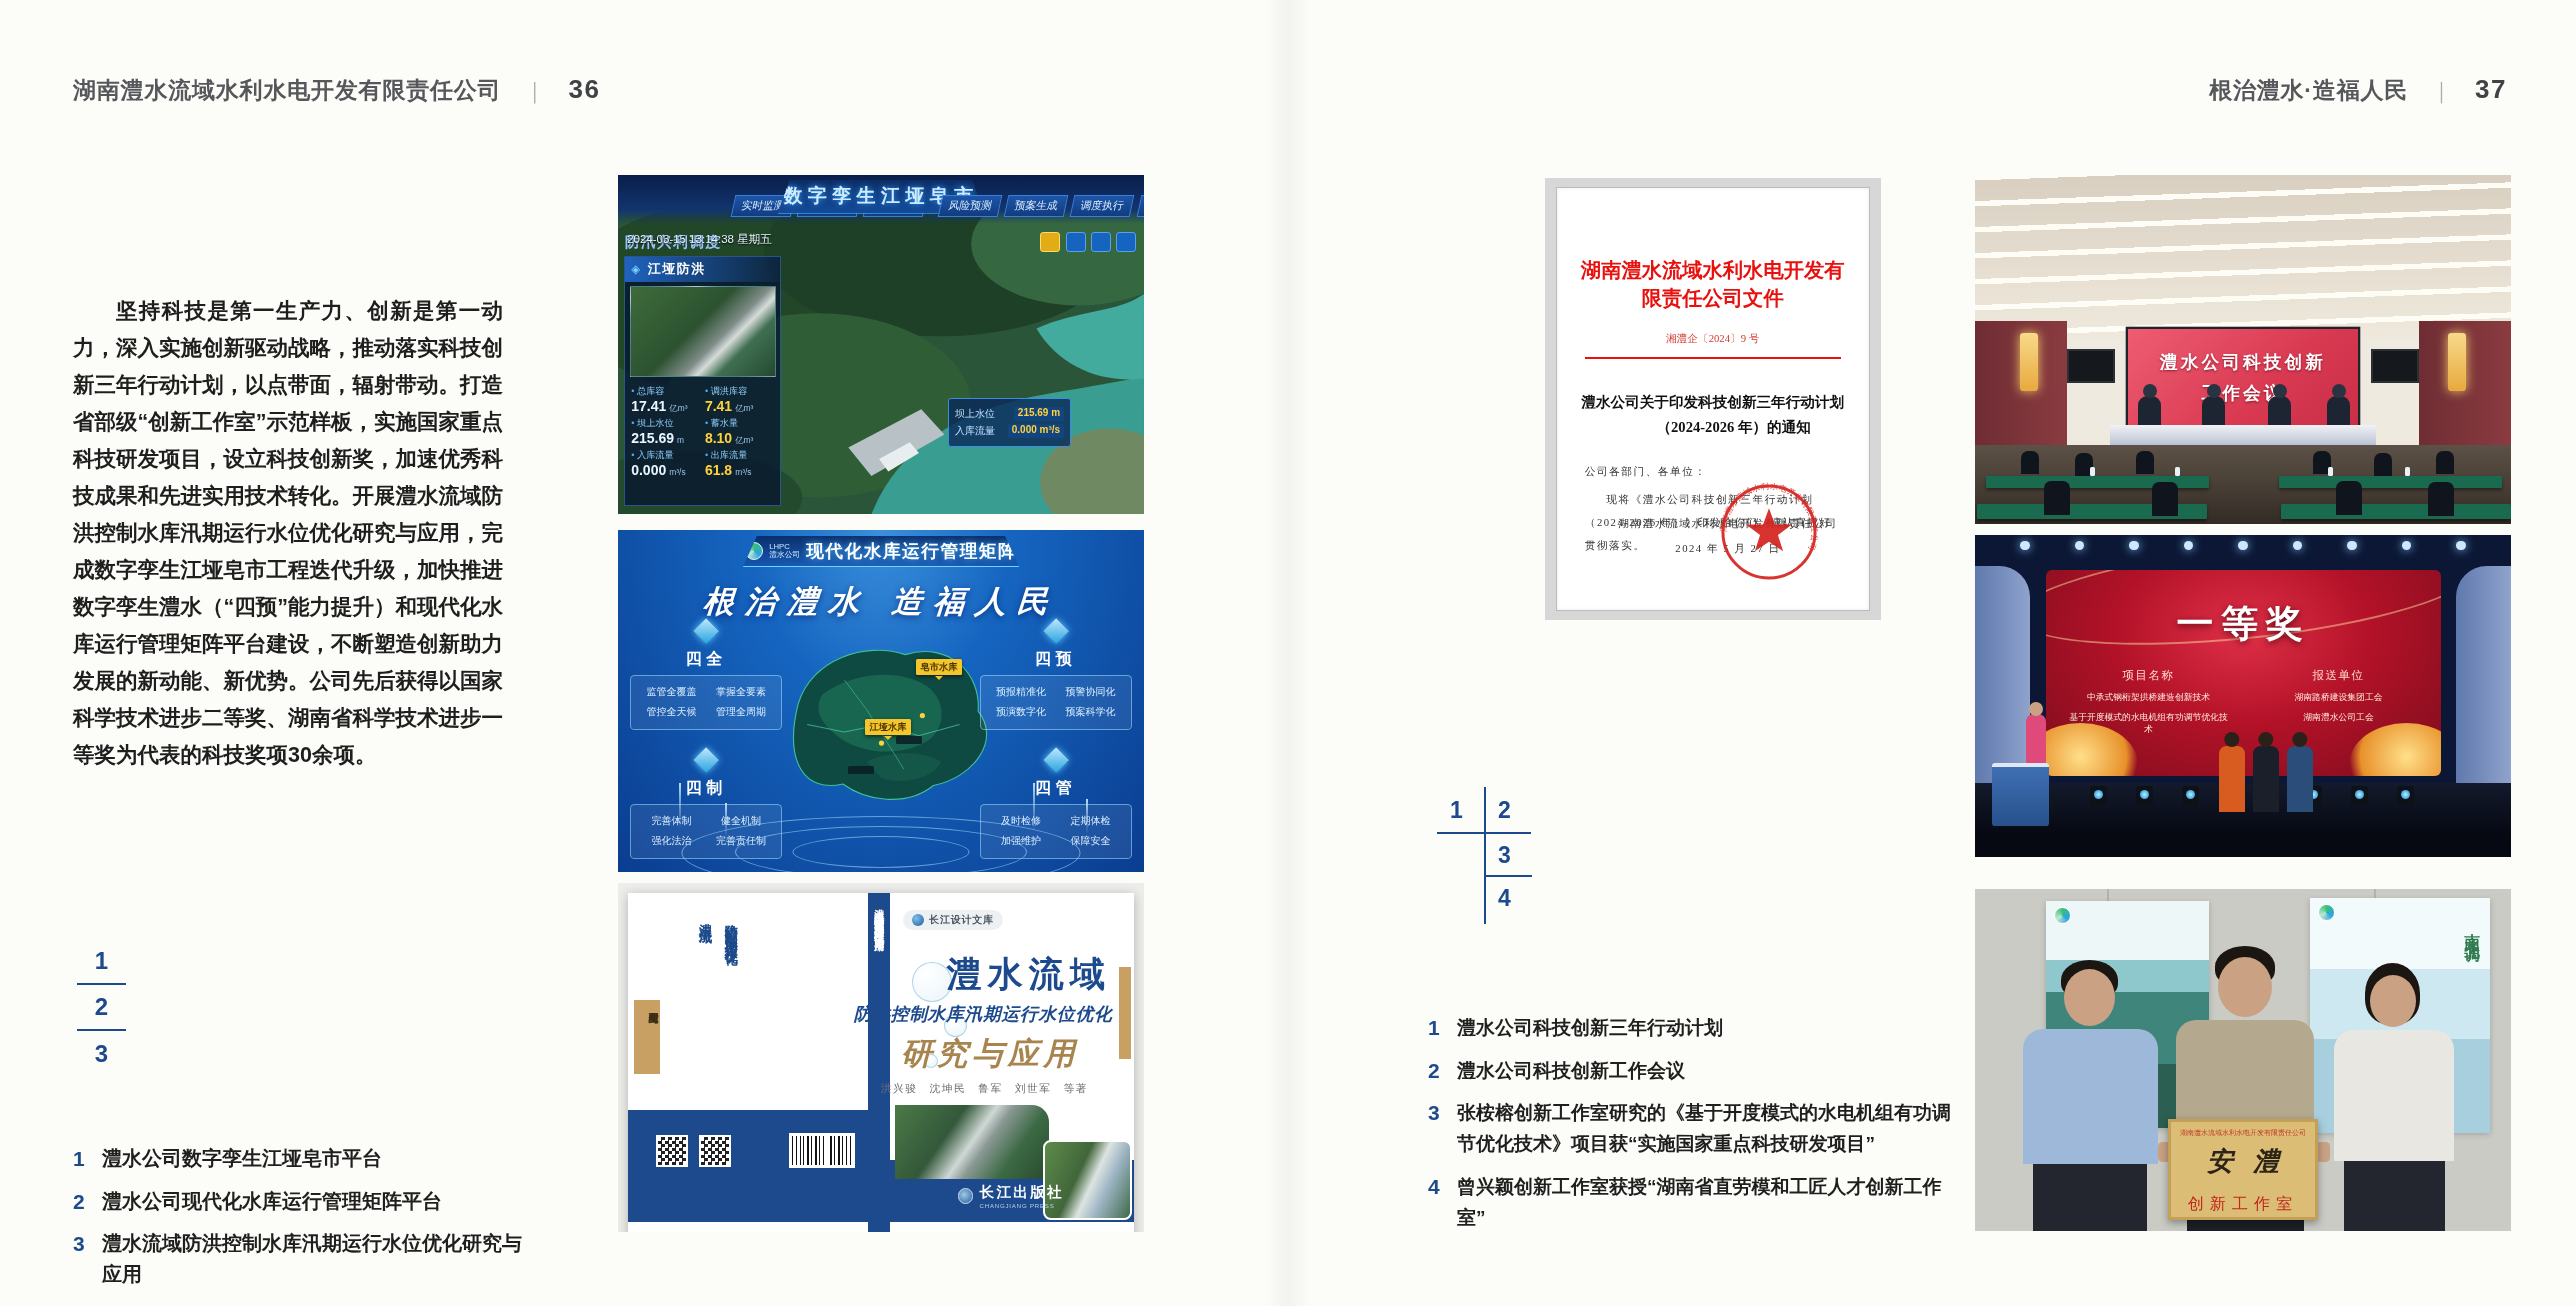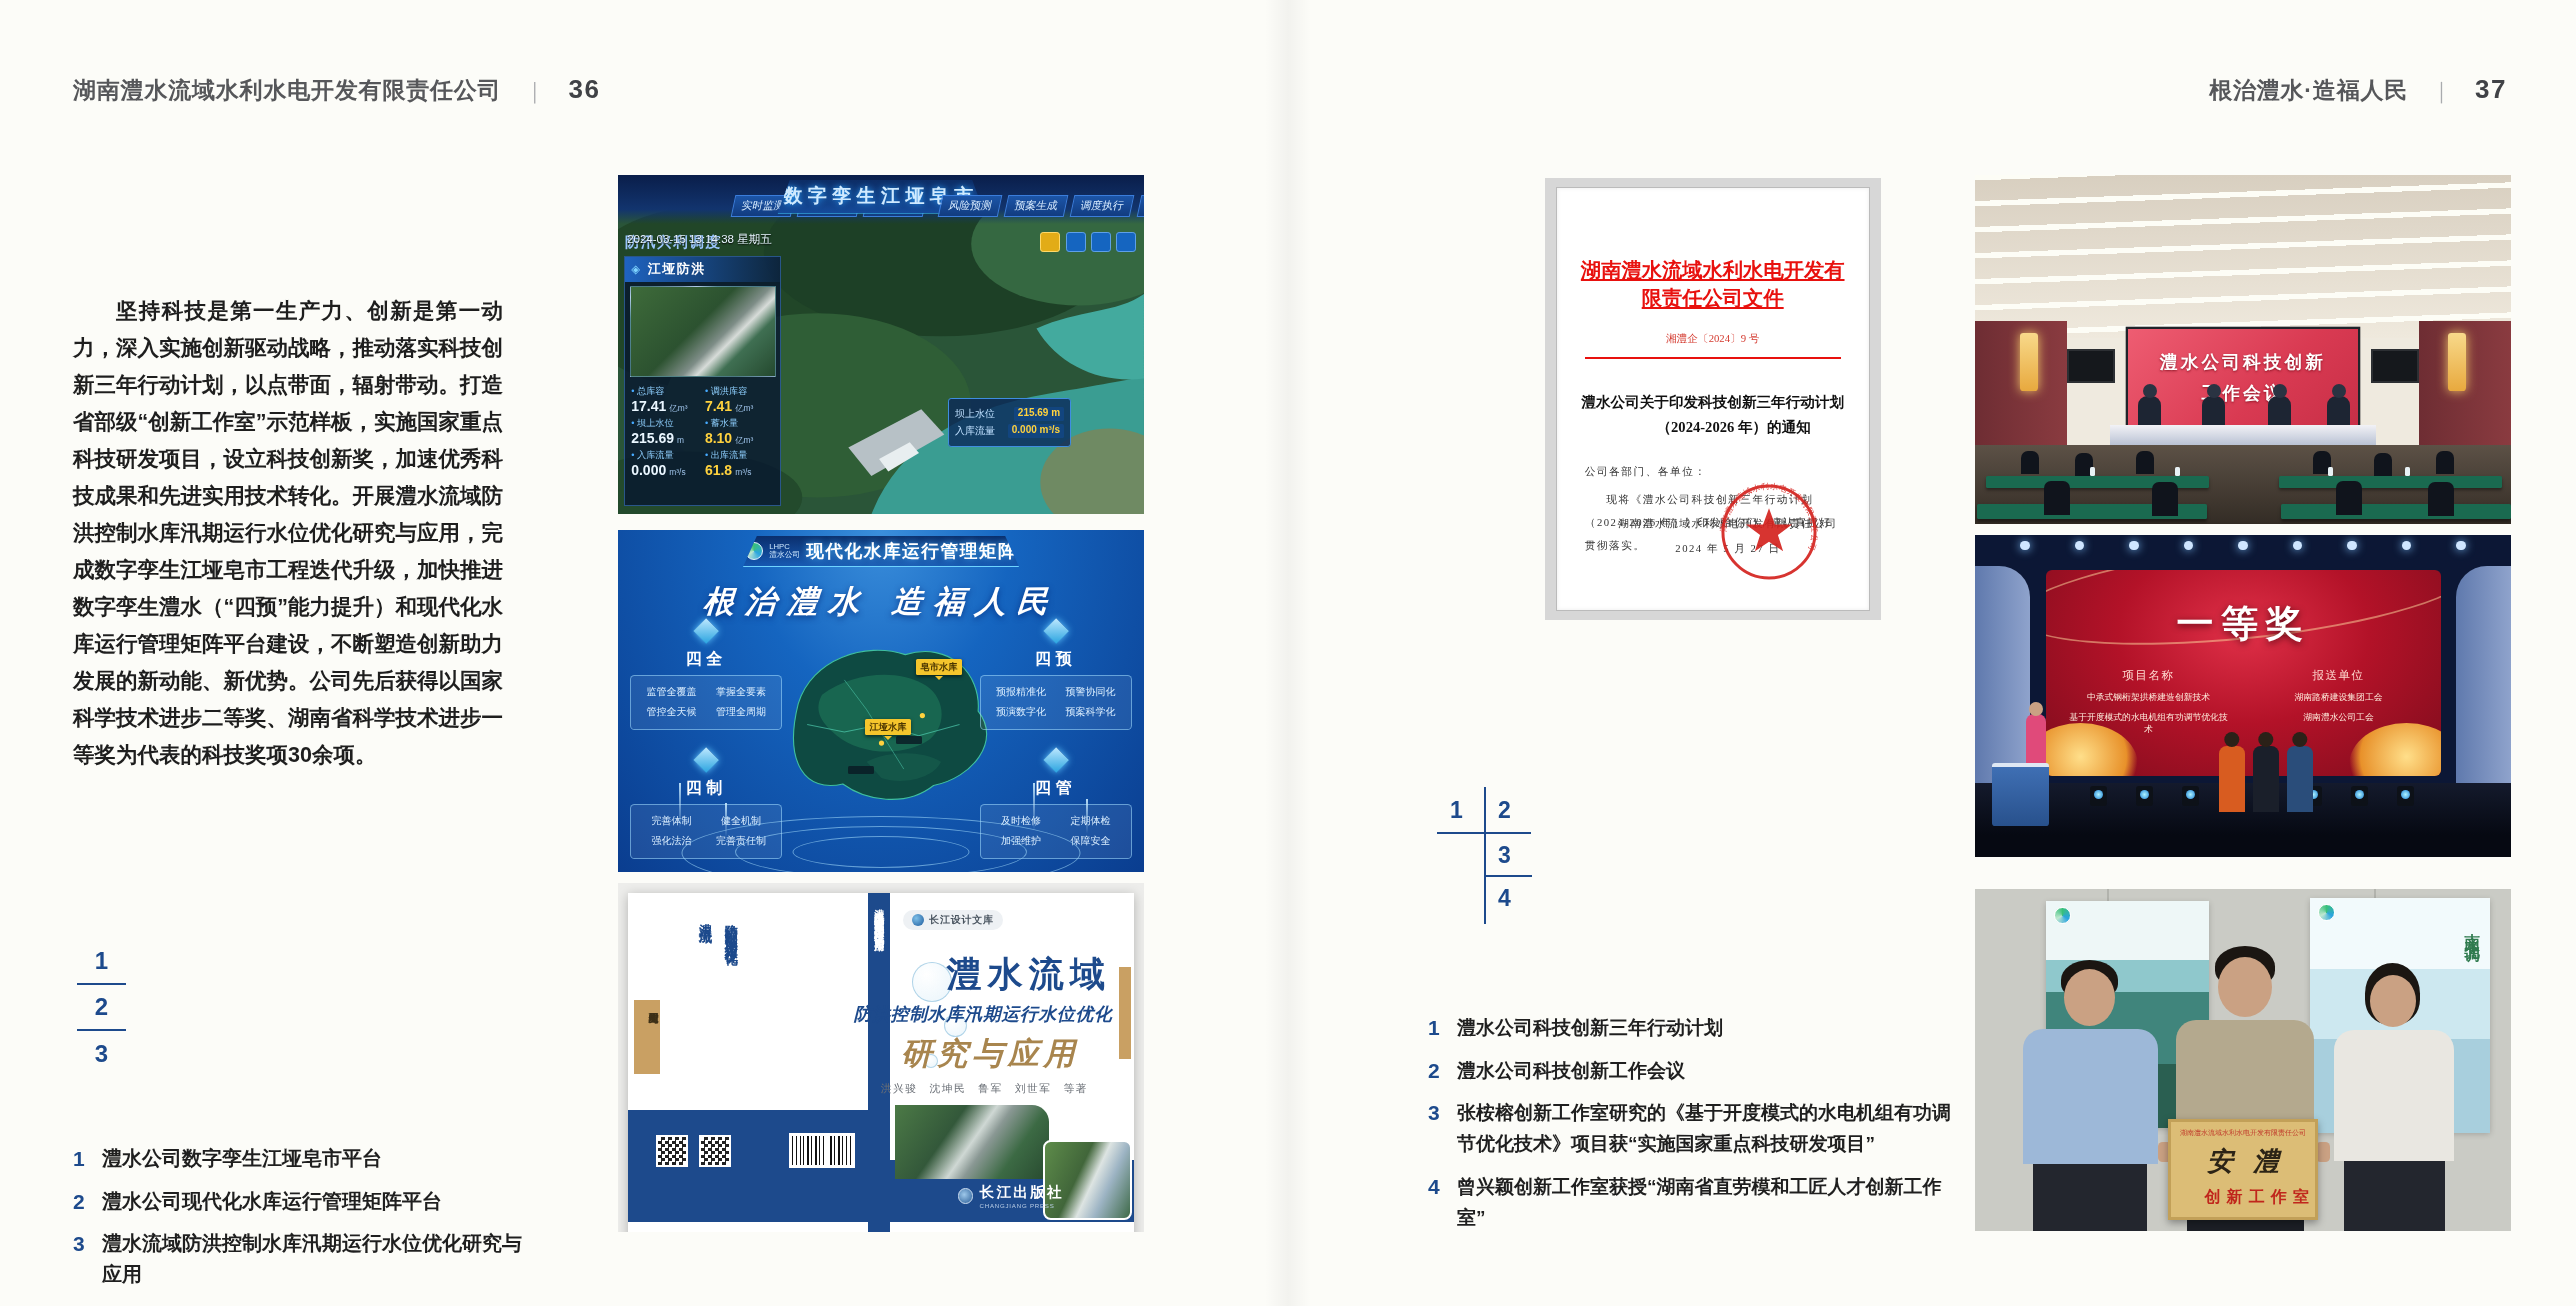--- a/index.html
+++ b/index.html
@@ -157,21 +157,21 @@
   background:radial-gradient(circle at 40% 40%, #9ec8ea, #2a5d96); }
 .bk-pub .cn { color:#fff; font-size:14.6px; font-family:"DejaVu Serif","Liberation Serif",serif; font-weight:bold; letter-spacing:2.3px; }
 .bk-pub .en { color:#bcd0e8; font-size:6.1px; letter-spacing:0.8px; display:block; }
 .bk-bub { position:absolute; border-radius:50%; border:1.5px solid rgba(120,180,215,.55);
   background:radial-gradient(circle at 35% 30%, rgba(255,255,255,.9), rgba(170,215,240,.25)); }
 
 
 #fig4 { left:1545px; top:178px; width:336px; height:442px; background:#d7d7d7; }
 .doc-page { position:absolute; left:10.7px; top:9.2px; width:314px; height:424px; background:#fff;
   border:0.8px solid #bbb; box-shadow:inset 0 0 4.6px rgba(0,0,0,.08); font-family:"Liberation Serif","DejaVu Serif",serif; }
-.doc-h { margin:68px 15.4px 0; text-align:center; color:#e8110e; font-size:20.3px; font-weight:bold; letter-spacing:0px;text-decoration:underline; }
+.doc-h { margin:68px 15.4px 0; text-align:center; color:#e8110e; font-size:20.3px; font-weight:bold; letter-spacing:0px; }
 .doc-no { margin-top:20px; text-align:center; color:#d43a2f; font-size:10.7px; }
 .doc-rule { margin:10.7px 28px 0; border-top:2.3px solid #e8110e; }
 .doc-t1 { margin:34px 15.4px 0; text-align:center; color:#111; font-size:14.6px; font-weight:bold; }
 .doc-t2 { text-align:center; color:#111; font-size:14.6px; font-weight:bold; margin-top:6.1px;padding-left:42px; }
 .doc-sal { margin:28px 0 0 28px; color:#333; font-size:10.7px; letter-spacing:1.5px; }
 .doc-body { margin:9.2px 26px 0 28px; color:#333; font-size:10.7px; line-height:23px; text-indent:21.5px; letter-spacing:1.5px; }
 .doc-sign { position:absolute; right:31px; top:329px; color:#333; font-size:10.7px; letter-spacing:1.5px; text-align:center; }
 .doc-date { margin-top:10.7px; }
 .doc-seal { position:absolute; right:48px; top:292px; width:104px; height:104px; opacity:.92; }
 
@@ -249,21 +249,21 @@
   color:#2f7a4e; font-family:"DejaVu Serif","Liberation Serif",serif; font-weight:bold; font-size:15.4px; letter-spacing:4.6px; }
 .pl-head { position:absolute; border-radius:50%; background:#caa183; }
 .pl-hair { position:absolute; border-radius:50% 50% 40% 40%; background:#1b1612; }
 .pl-torso { position:absolute; border-radius:20px 20px 0 0; }
 .pl-legs { position:absolute; background:#23262e; }
 .plq { position:absolute; left:193px; top:230px; width:150px; height:101px; background:#dcbd76;
   border:3.1px solid #c2a058; box-shadow:0 3.1px 7.7px rgba(0,0,0,.35); text-align:center; }
 .plq .top { margin-top:6.1px; color:#c0392b; font-size:7px; letter-spacing:0; white-space:nowrap; }
 .plq .scr { color:#2c2416; font-family:"DejaVu Serif","Liberation Serif",serif; font-style:italic;
   font-size:26px; font-weight:bold; letter-spacing:20px; text-indent:20px; margin-top:6.1px; }
-.plq .lab { color:#c0261c; font-size:16px; font-weight:bold; letter-spacing:6.1px; margin-top:8px;text-align:right; }
+.plq .lab { color:#c0261c; font-size:16px; font-weight:normal; letter-spacing:6.1px; margin-top:15px; }
 .pl-hand { position:absolute; width:14px; height:20px; background:#caa183; border-radius:4.6px; }
 </style>
 </head>
 <body>
 
 <div class="spread">
   <div class="gutter"></div>
 
   <div class="hdr hdr-left">
     <span>湖南澧水流域水利水电开发有限责任公司</span>

